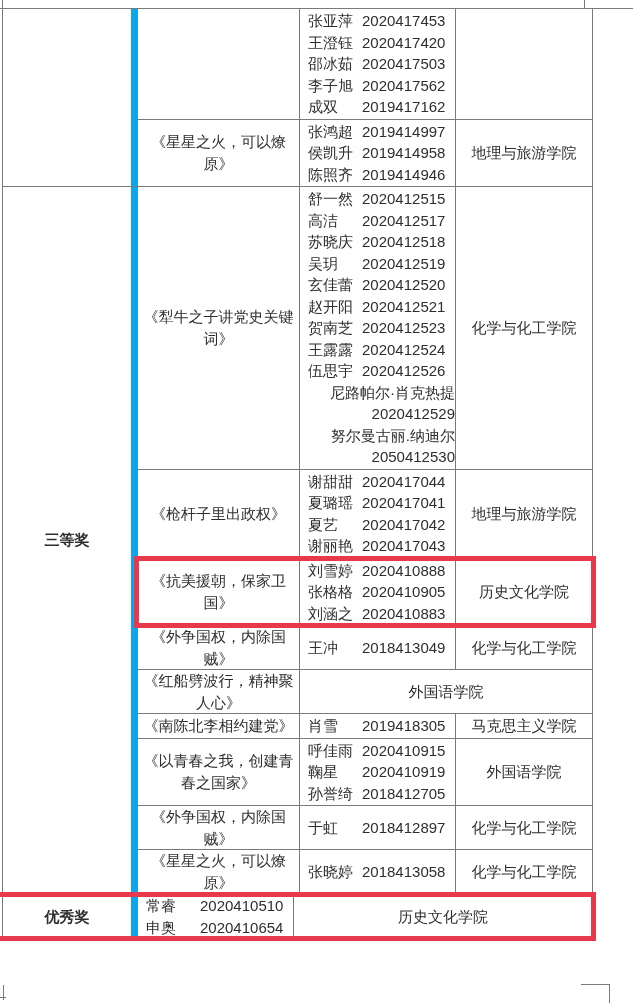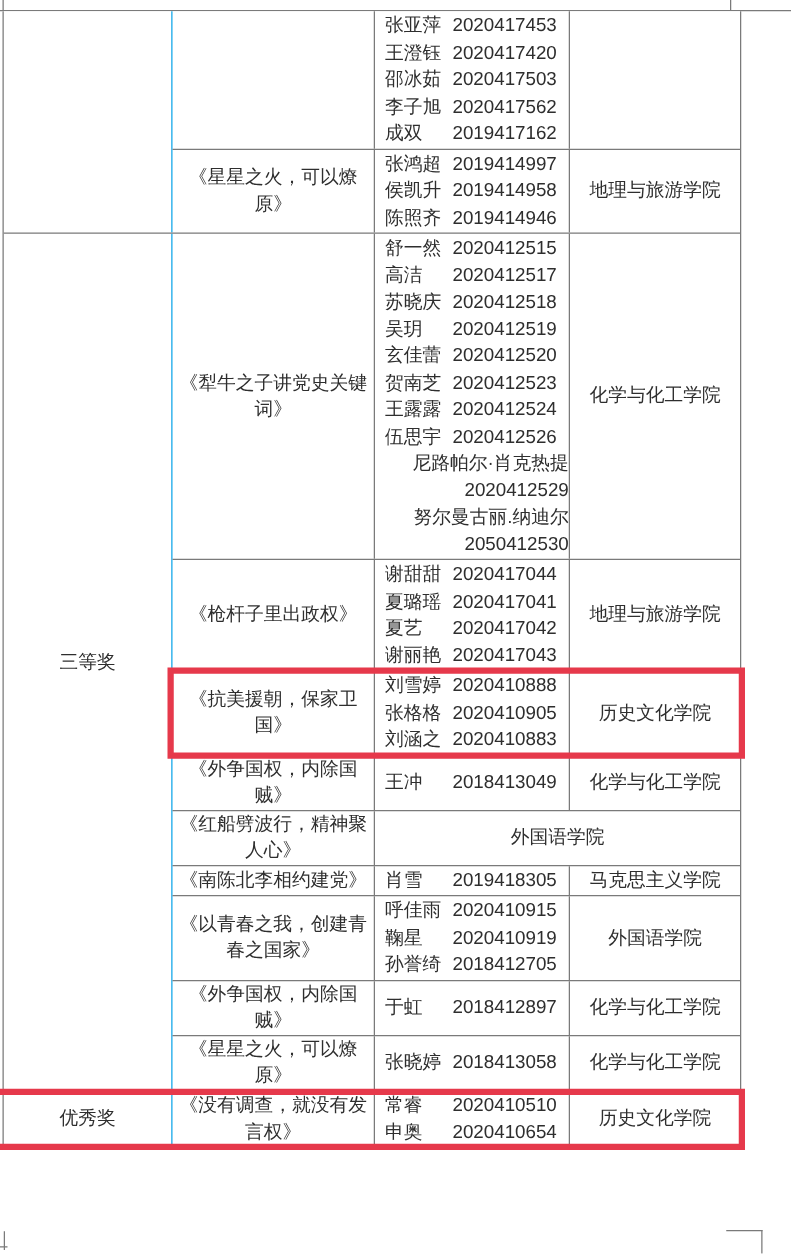--- a/index.html
+++ b/index.html
@@ -10,22 +10,22 @@
   
   .award-table{
     position:absolute;left:2px;top:9px;width:589px;
     border-left:1px solid #7a7a7a;border-right:1px solid #7a7a7a;border-bottom:1px solid #7a7a7a;
     background:#ffffff;
   }
   .group{display:flex;position:relative;}
   .group:not(:first-child){border-top:1px solid #7a7a7a;}
   .cell{box-sizing:border-box;font-size:15px;line-height:21.5px;}
   .award{
-    width:135px;flex:none;border-right:1px solid #0ea5e9;
-    display:flex;align-items:center;justify-content:center;text-align:center;
+    width:135px;flex:none;border-right:7px solid #0ea5e9;
+    display:flex;align-items:center;justify-content:center;text-align:center;font-weight:bold;
   }
   .works{flex:1;display:flex;flex-direction:column;min-width:0;}
   .work{display:flex;position:relative;}
   .work:not(:first-child){border-top:1px solid #7a7a7a;}
   .title{
     width:162px;flex:none;border-right:1px solid #7a7a7a;
     display:flex;align-items:center;justify-content:center;text-align:center;
     padding:0 5px;
   }
   .names{
@@ -136,20 +136,24 @@
               </div>
               <div class="member">
                 <div class="nm">吴玥</div>
                 <div class="sid">2020412519</div>
               </div>
               <div class="member">
                 <div class="nm">玄佳蕾</div>
                 <div class="sid">2020412520</div>
               </div>
               <div class="member">
+                <div class="nm">赵开阳</div>
+                <div class="sid">2020412521</div>
+              </div>
+              <div class="member">
                 <div class="nm">贺南芝</div>
                 <div class="sid">2020412523</div>
               </div>
               <div class="member">
                 <div class="nm">王露露</div>
                 <div class="sid">2020412524</div>
               </div>
               <div class="member">
                 <div class="nm">伍思宇</div>
                 <div class="sid">2020412526</div>
@@ -263,21 +267,20 @@
               </div>
             </div>
             <div class="cell college">化学与化工学院</div>
           </div>
         </div>
       </div>
       <div class="group">
         <div class="cell award">优秀奖</div>
         <div class="works">
           <div class="work">
-            <div class="cell title">《没有调查，就没有发言权》</div>
             <div class="cell names">
               <div class="member">
                 <div class="nm">常睿</div>
                 <div class="sid">2020410510</div>
               </div>
               <div class="member">
                 <div class="nm">申奥</div>
                 <div class="sid">2020410654</div>
               </div>
             </div>

